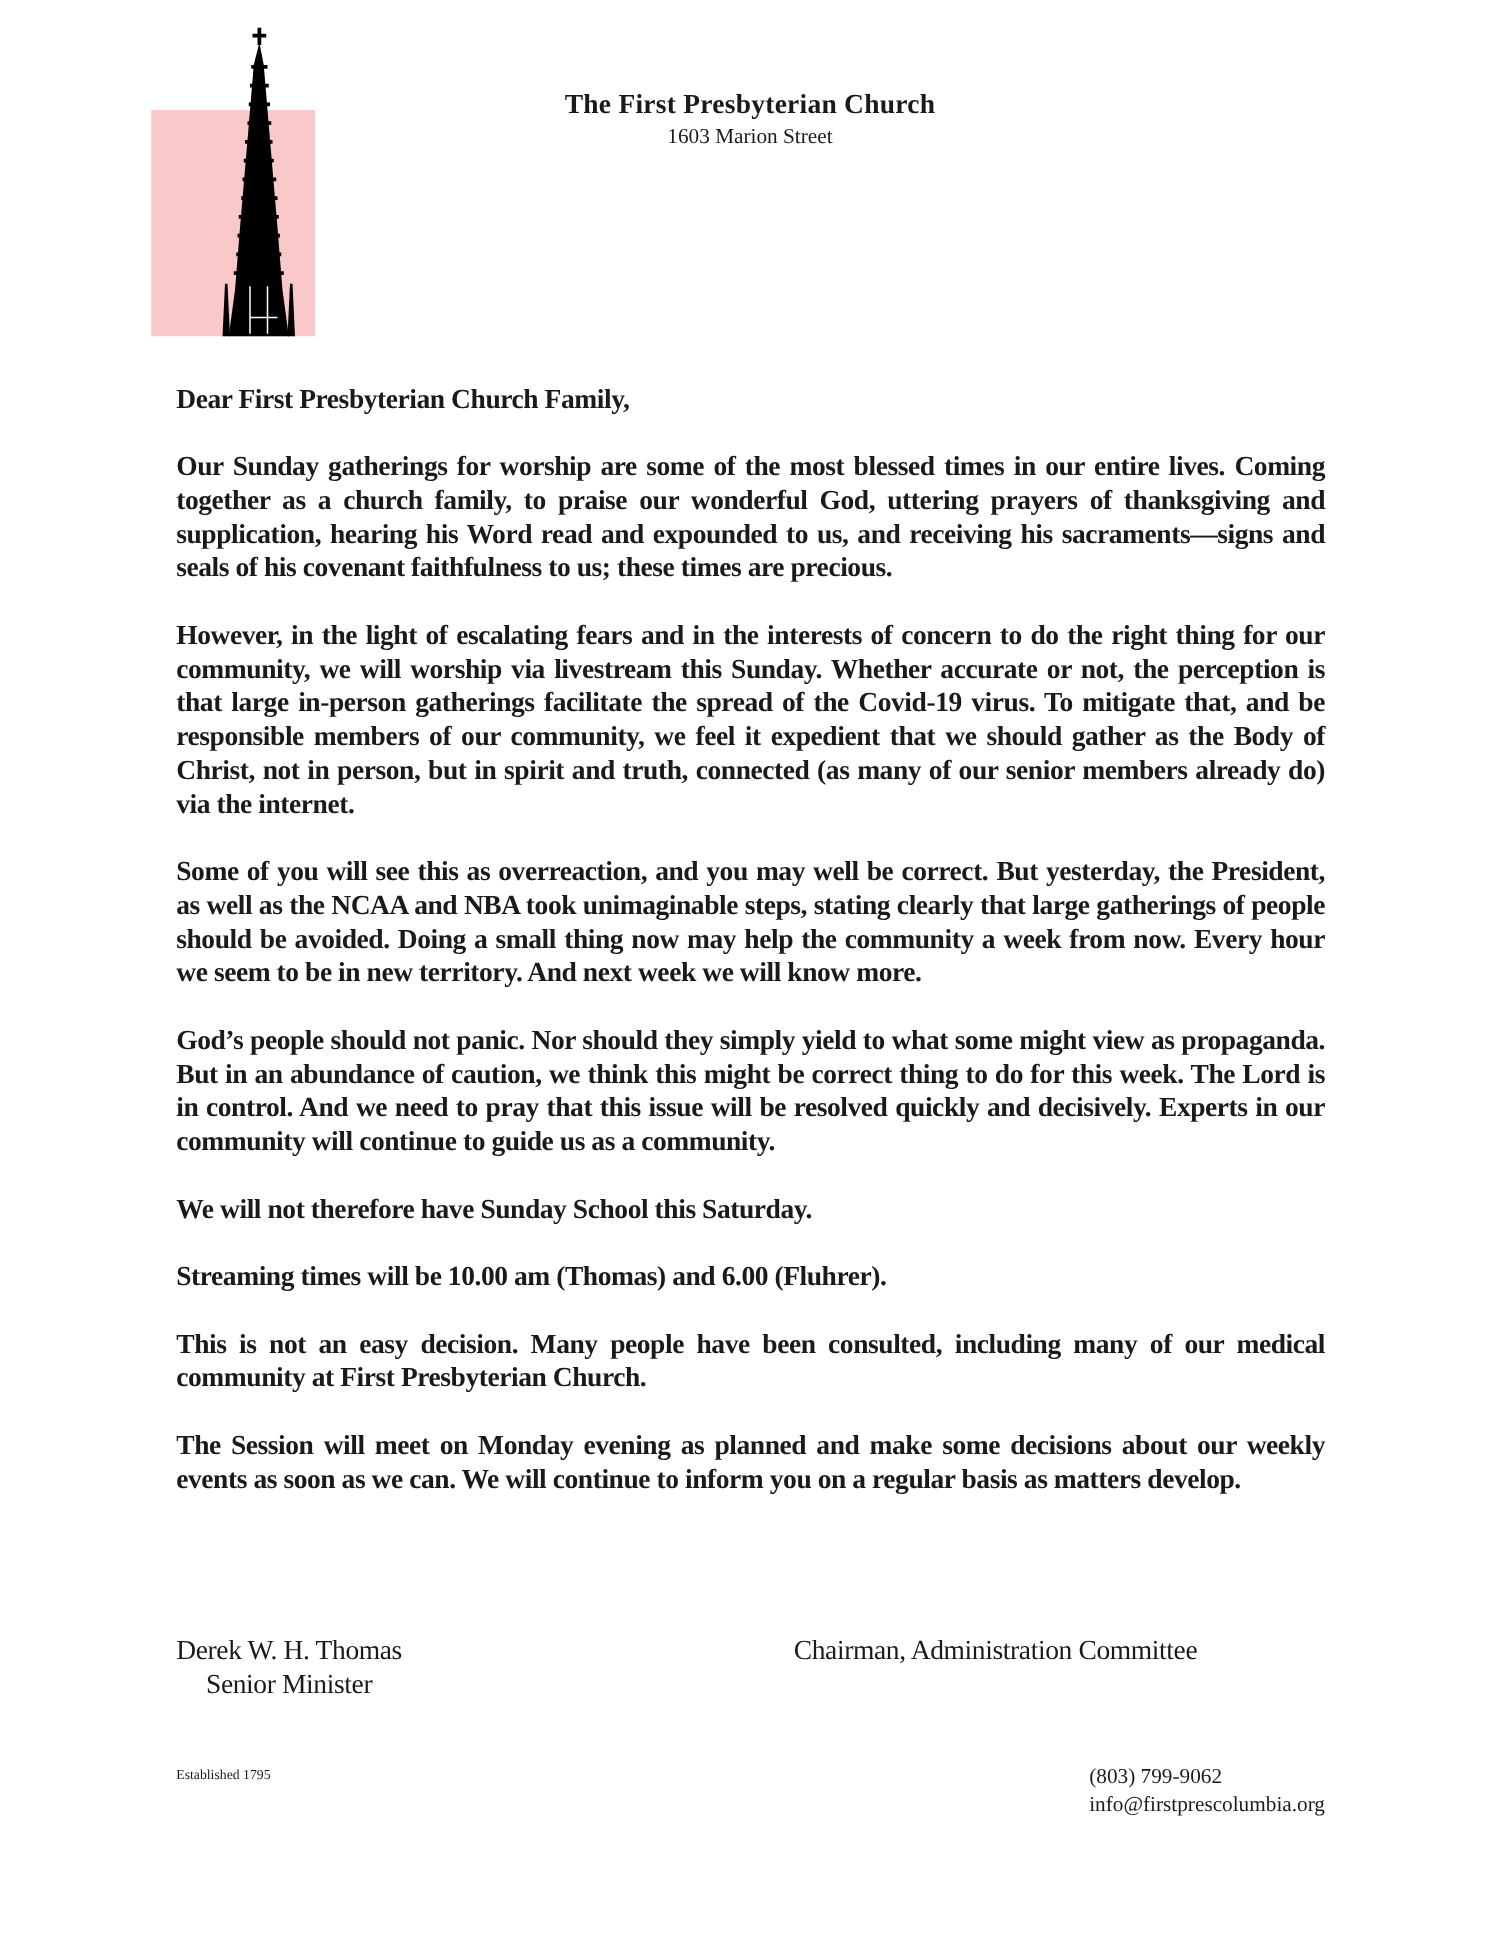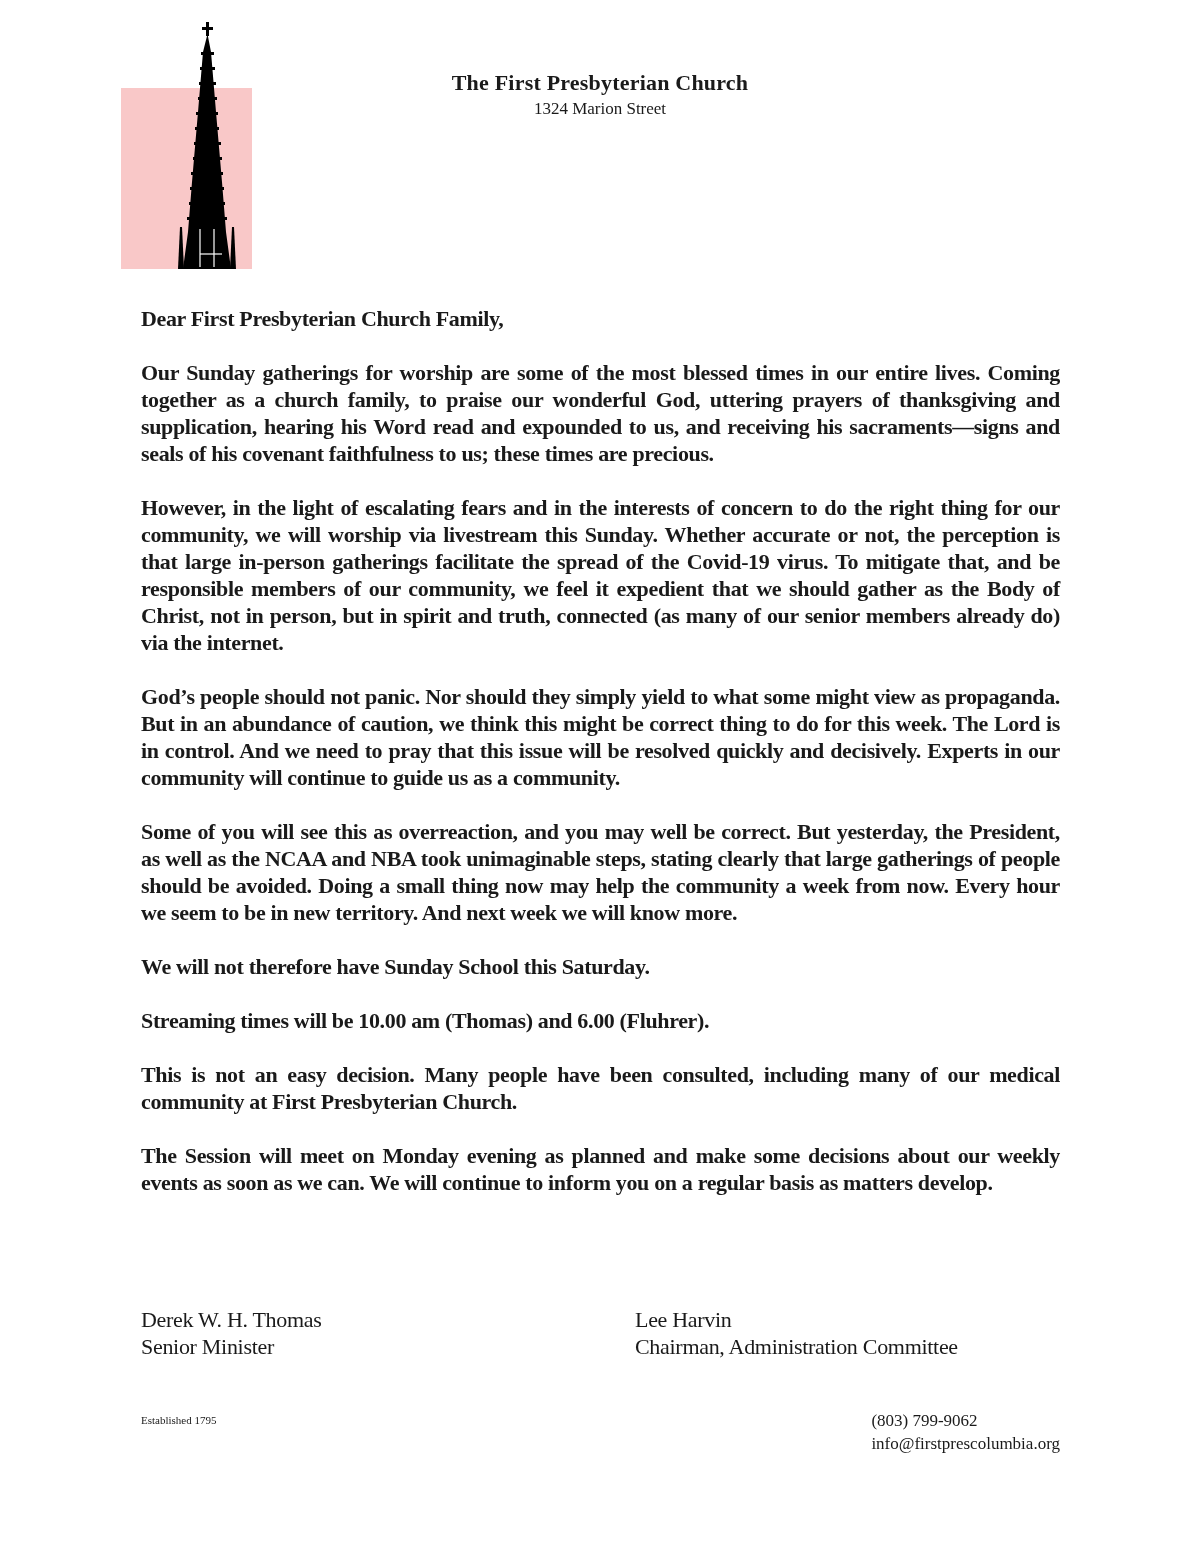--- a/index.html
+++ b/index.html
@@ -9,21 +9,21 @@
     }
     .logo { position: absolute; left: 121px; top: 22px; width: 132px; height: 248px; }
     .logo .pink { position: absolute; left: 0; top: 66px; width: 131px; height: 181px; background: #f9c8c8; }
     .logo svg { position: absolute; left: 0; top: 0; }
     .letterhead { position: absolute; left: 400px; top: 69px; width: 400px; text-align: center; }
     .letterhead .name { font-size: 22px; font-weight: bold; letter-spacing: 0.2px; line-height: 28px; }
     .letterhead .addr { font-size: 17px; line-height: 23px; }
     .body-text { position: absolute; left: 141px; top: 305px; width: 919px; font-size: 22px; line-height: 27px; font-weight: bold; }
     .body-text p { margin: 0 0 27px 0; text-align: justify; letter-spacing: -0.35px; }
     .body-text p.salutation { text-align: left; }
-    .sig { position: absolute; top: 1306px; font-size: 22px; line-height: 27px; letter-spacing: -0.3px; }
+    .sig { position: absolute; top: 1306px; font-size: 22px; line-height: 27px; letter-spacing: -0.3px; text-align: center; }
     .sig.left { left: 141px; }
     .sig.right { left: 635px; }
     .footer-left { position: absolute; left: 141px; top: 1409px; font-size: 11px; line-height: 23px; }
     .footer-right { position: absolute; right: 140px; top: 1409px; font-size: 17px; line-height: 23px; text-align: left; }
   </style>
 </head>
 <body>
 
 <div class="logo">
   <div class="pink"></div>
@@ -55,41 +55,40 @@
     <g stroke="#fff" stroke-width="1.2" fill="none">
       <line x1="79" y1="207" x2="79" y2="245"></line>
       <line x1="93" y1="207" x2="93" y2="245"></line>
       <line x1="79" y1="232" x2="101" y2="232"></line>
     </g>
   </svg>
 </div>
 
 <header class="letterhead">
   <div class="name">The First Presbyterian Church</div>
-  <div class="addr">1324 Marion Street</div>
+  <div class="addr">1603 Marion Street</div>
 </header>
 
 <main class="body-text">
   <p class="salutation">Dear First Presbyterian Church Family,</p>
   <p>Our Sunday gatherings for worship are some of the most blessed times in our entire lives. Coming together as a church family, to praise our wonderful God, uttering prayers of thanksgiving and supplication, hearing his Word read and expounded to us, and receiving his sacraments—signs and seals of his covenant faithfulness to us; these times are precious.</p>
   <p>However, in the light of escalating fears and in the interests of concern to do the right thing for our community, we will worship via livestream this Sunday. Whether accurate or not, the perception is that large in-person gatherings facilitate the spread of the Covid-19 virus. To mitigate that, and be responsible members of our community, we feel it expedient that we should gather as the Body of Christ, not in person, but in spirit and truth, connected (as many of our senior members already do) via the internet.</p>
+  <p>Some of you will see this as overreaction, and you may well be correct. But yesterday, the President, as well as the NCAA and NBA took unimaginable steps, stating clearly that large gatherings of people should be avoided. Doing a small thing now may help the community a week from now. Every hour we seem to be in new territory. And next week we will know more.</p>
   <p>God’s people should not panic. Nor should they simply yield to what some might view as propaganda. But in an abundance of caution, we think this might be correct thing to do for this week. The Lord is in control. And we need to pray that this issue will be resolved quickly and decisively. Experts in our community will continue to guide us as a community.</p>
-  <p>Some of you will see this as overreaction, and you may well be correct. But yesterday, the President, as well as the NCAA and NBA took unimaginable steps, stating clearly that large gatherings of people should be avoided. Doing a small thing now may help the community a week from now. Every hour we seem to be in new territory. And next week we will know more.</p>
   <p class="salutation">We will not therefore have Sunday School this Saturday.</p>
   <p class="salutation">Streaming times will be 10.00 am (Thomas) and 6.00 (Fluhrer).</p>
   <p>This is not an easy decision. Many people have been consulted, including many of our medical community at First Presbyterian Church.</p>
   <p>The Session will meet on Monday evening as planned and make some decisions about our weekly events as soon as we can. We will continue to inform you on a regular basis as matters develop.</p>
 </main>
 
 <div class="sig left">
   <div>Derek W. H. Thomas</div>
   <div>Senior Minister</div>
 </div>
 <div class="sig right">
-  <div>Lee Harvin</div>
   <div>Chairman, Administration Committee</div>
 </div>
 
 <footer>
   <div class="footer-left">Established 1795</div>
   <div class="footer-right">
     <div>(803) 799-9062</div>
     <div>info@firstprescolumbia.org</div>
   </div>
 </footer>

